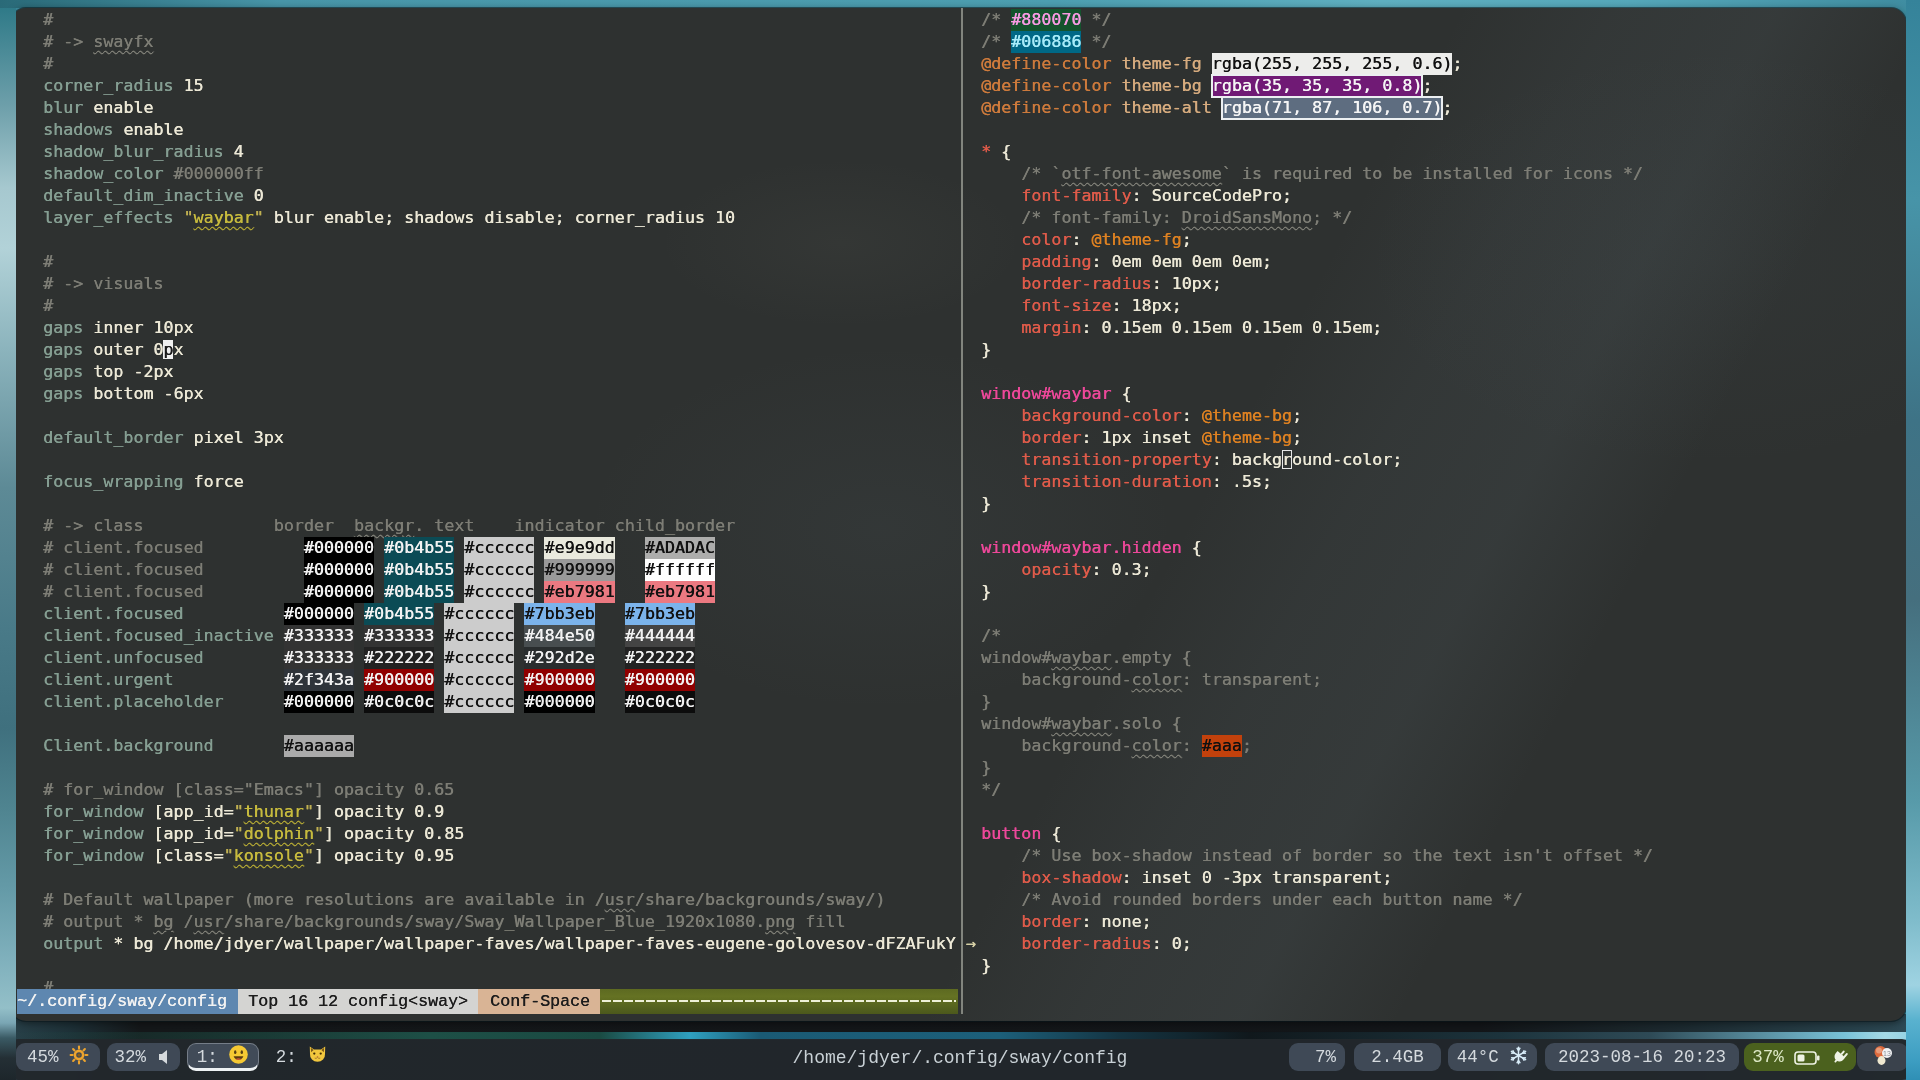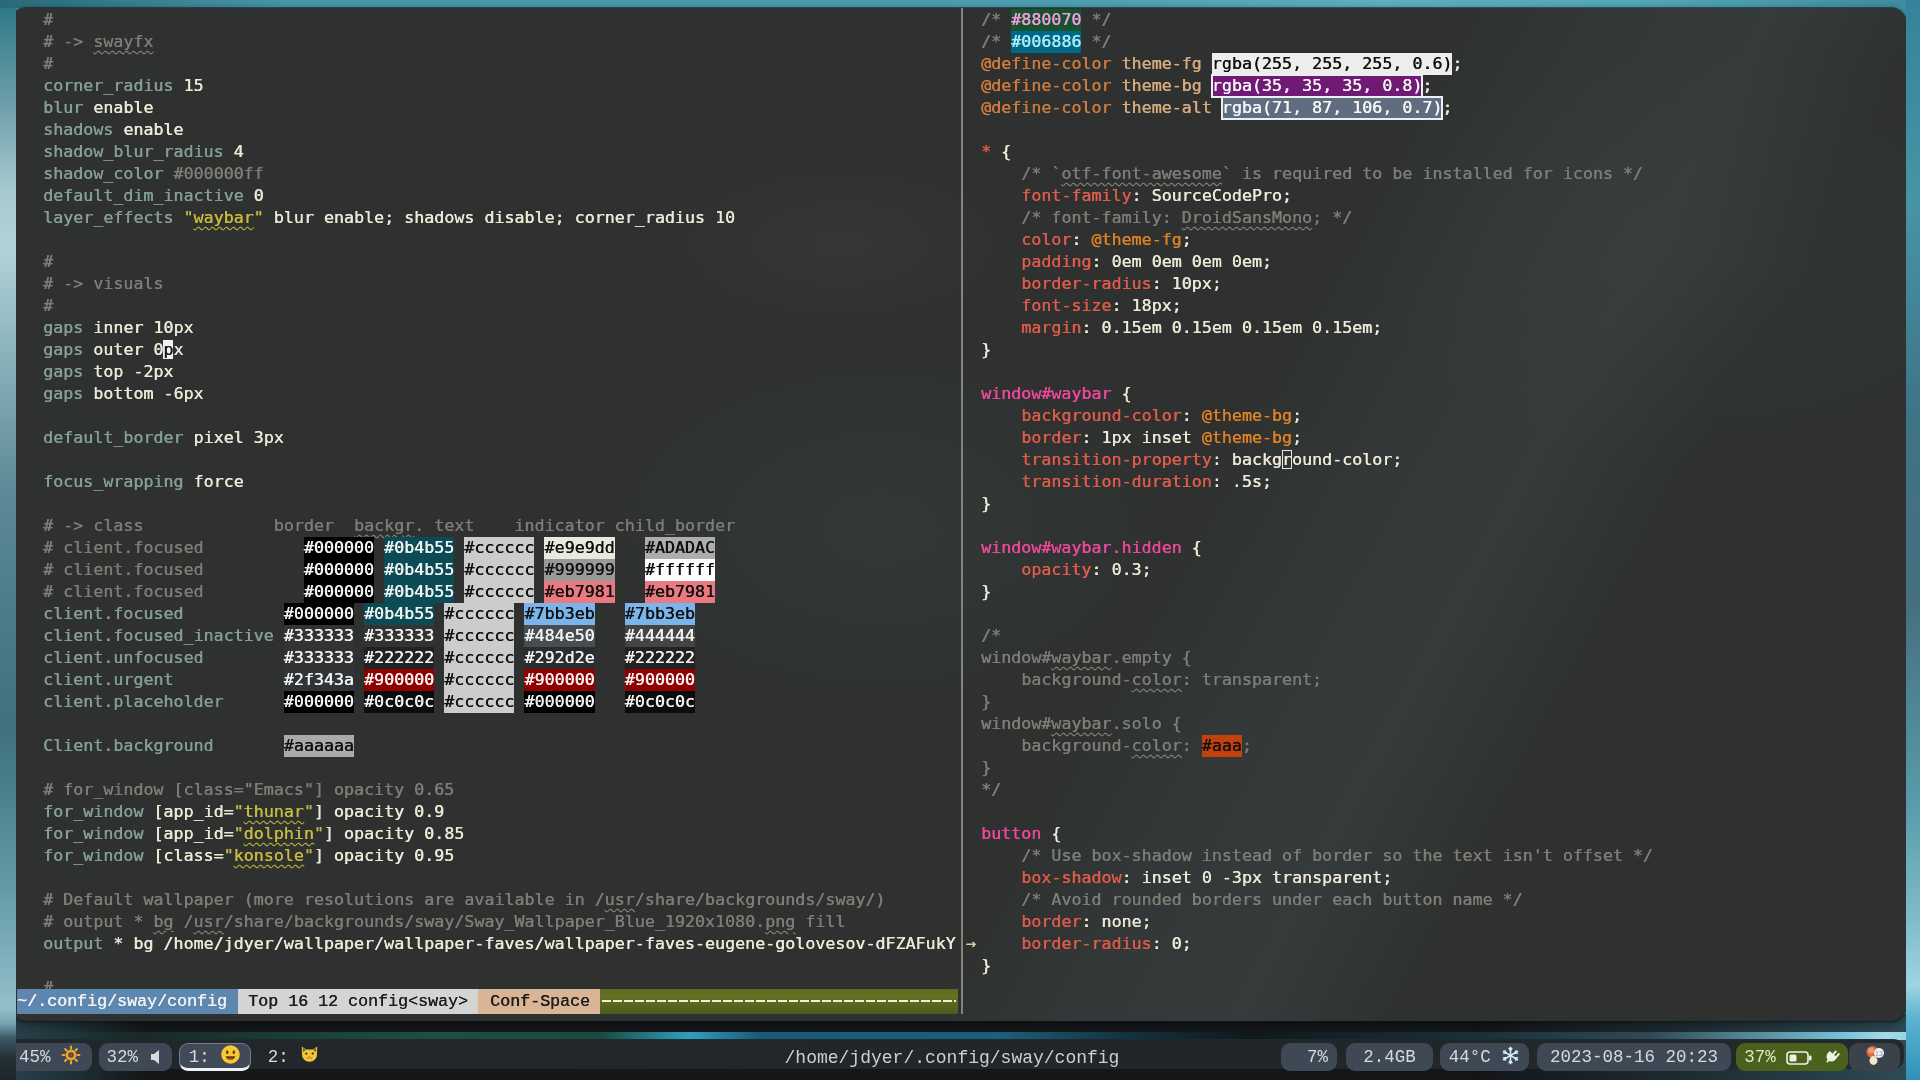--- a/index.html
+++ b/index.html
@@ -38,21 +38,21 @@
 .ml{position:absolute;top:981px;height:25px;font-size:16.667px;line-height:25px;white-space:pre;text-shadow:0.4px 0 0 currentColor}
 #lml{left:6px;width:941px;display:flex}
 #lml .b1{width:221px;background:#5e87b0;color:#f2f2f2;}
 #lml .b2{width:240px;background:#d4d4d2;color:#1c1c1c;padding-left:10px}
 #lml .b3{width:122px;background:#d9b495;color:#1c1c1c;padding-left:12px}
 #lml .b4{flex:1;background:linear-gradient(180deg,#5d6a21 0,#657223 30%,#5a671f 60%,#4c581c 100%);position:relative}
 #lml .b4::after{content:"";position:absolute;left:2px;right:2px;top:11px;height:2px;background:repeating-linear-gradient(90deg,#eef0d6 0 9px,rgba(0,0,0,0) 9px 11px)}
 #rml{left:951px;width:944px;background:#3b3e3b;color:#c9c0a1}
 #rml .dash{position:absolute;left:540px;right:3px;top:1px;bottom:1px;background:#2e333c}
 #rml .dash::after{content:"";position:absolute;left:4px;right:4px;top:7px;height:2px;background:repeating-linear-gradient(90deg,#828c9c 0 8px,rgba(0,0,0,0) 8px 11px)}
-#bar{position:absolute;left:0;top:1039px;width:1904px;height:30px;background:rgba(34,40,44,.96);border-radius:10px}
+#bar{position:absolute;left:8px;top:1039px;width:1904px;height:41px;background:rgba(34,40,44,.96);border-radius:10px}
 .pill{position:absolute;top:4px;height:28px;border-radius:9px;background:#3f4956;color:#d5dade;font-size:17.5px;line-height:28px;text-align:center}
 .ic{display:inline-block;vertical-align:-3px}
 #ws1{background:#414b58;border:1px solid rgba(228,233,238,.32);border-bottom:3px solid #eef2f4;line-height:23px}
 #ctr{position:absolute;left:-8px;width:1920px;text-align:center;top:5px;height:28px;line-height:28px;color:#c9d1d6;font-size:18px}
 #batt{background:#4b611e;color:#dde8c6}
 </style></head><body>
 <div class="wp" id="wtop"></div>
 <div class="wp" id="wleft"></div>
 <div class="wp" id="wright"></div>
 <div class="wp" id="wgap"></div>

